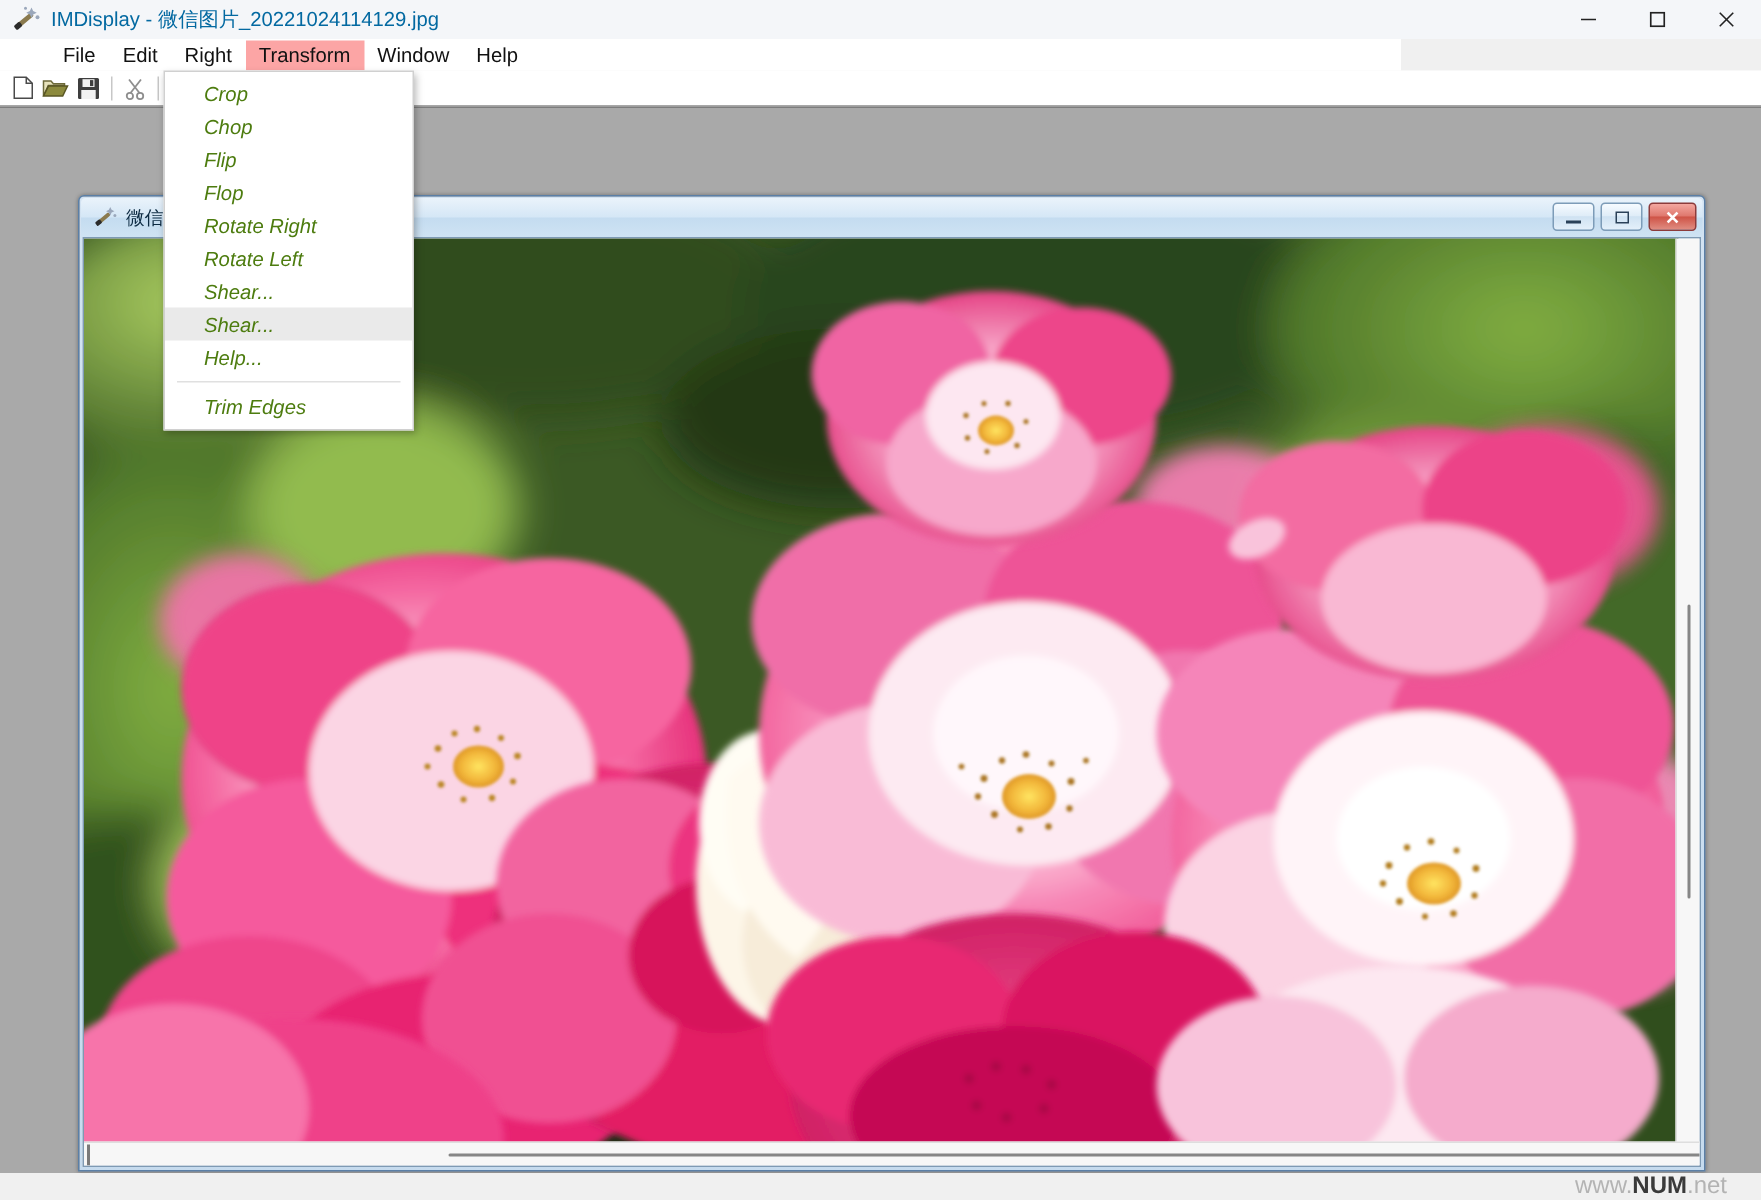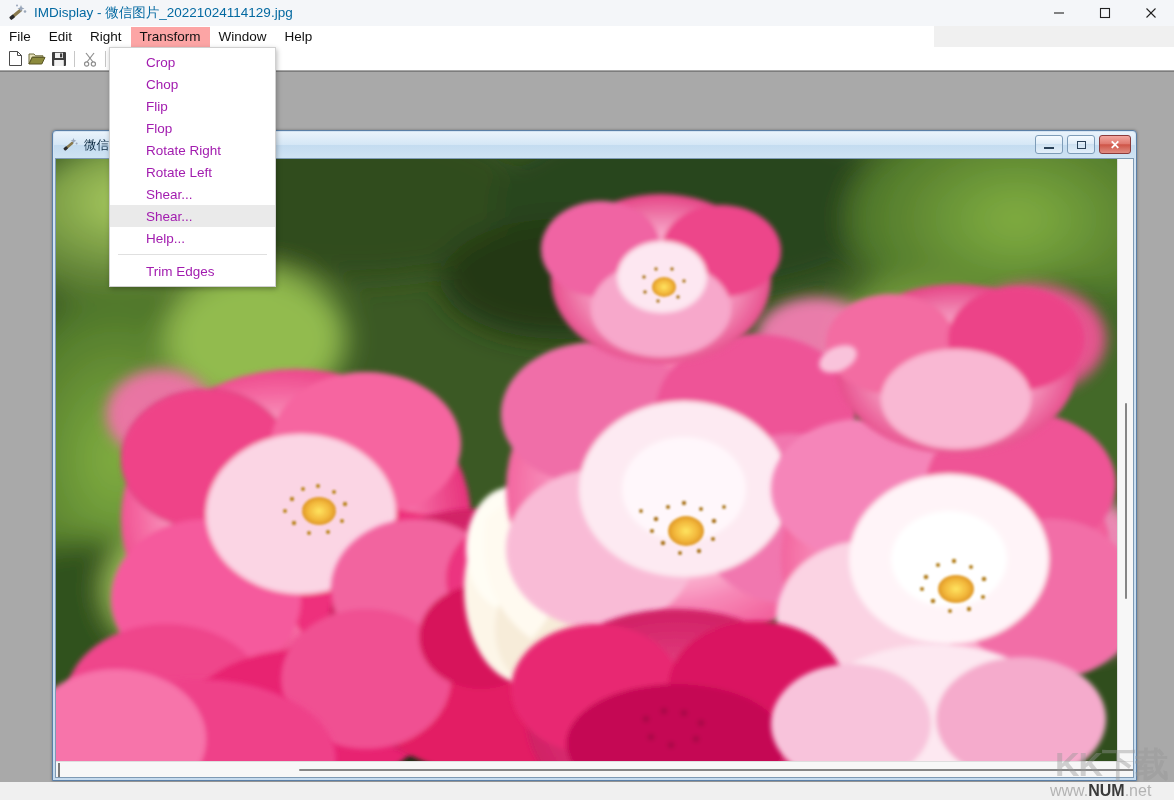--- a/index.html
+++ b/index.html
@@ -47,20 +47,21 @@
   .win-btn svg { display: block; }
 
   
   .menubar {
     position: absolute; left: 0; top: 26px;
     width: 934px; height: 21px;
     background: #ffffff;
     display: flex; align-items: center;
     font-size: 13.5px;
     color: #111;
+    padding-left: 33px;
   }
   .menubar .mi {
     padding: 2px 9px 3px 9px;
     white-space: nowrap;
     line-height: 15px;
   }
   .menubar .mi.open {
     background: #fca5a5;
   }
 
@@ -203,24 +204,25 @@
     width: 167px;
     background: #ffffff;
     border: 1px solid #d0d0d0;
     box-shadow: 1px 2px 5px rgba(0,0,0,.28);
     padding: 3px 0 4px 0;
     z-index: 50;
   }
   .dd-item {
     height: 22px;
     display: flex; align-items: center;
-    padding-left: 36px;
+    padding-left: 26px;
     font-size: 13.5px;
-    color: #a21caf;
+    color: #4d7c0f;
     white-space: nowrap;
+    font-style: italic;
   }
   .dd-item.selected {
     background: #eaeaea;
   }
   .dd-sep {
     height: 1px;
     background: #e0e0e0;
     margin: 5px 8px 5px 8px;
   }
 
@@ -625,16 +627,15 @@
     <div class="dd-item">Flop</div>
     <div class="dd-item">Rotate Right</div>
     <div class="dd-item">Rotate Left</div>
     <div class="dd-item">Shear...</div>
     <div class="dd-item selected">Shear...</div>
     <div class="dd-item">Help...</div>
     <div class="dd-sep"></div>
     <div class="dd-item">Trim Edges</div>
   </div>
 
-  <div class="wm-kk">KK下载</div>
   <div class="wm-num"><span>www.</span><b>NUM</b><span>.net</span></div>
 
 </div>
 
 </body></html>

